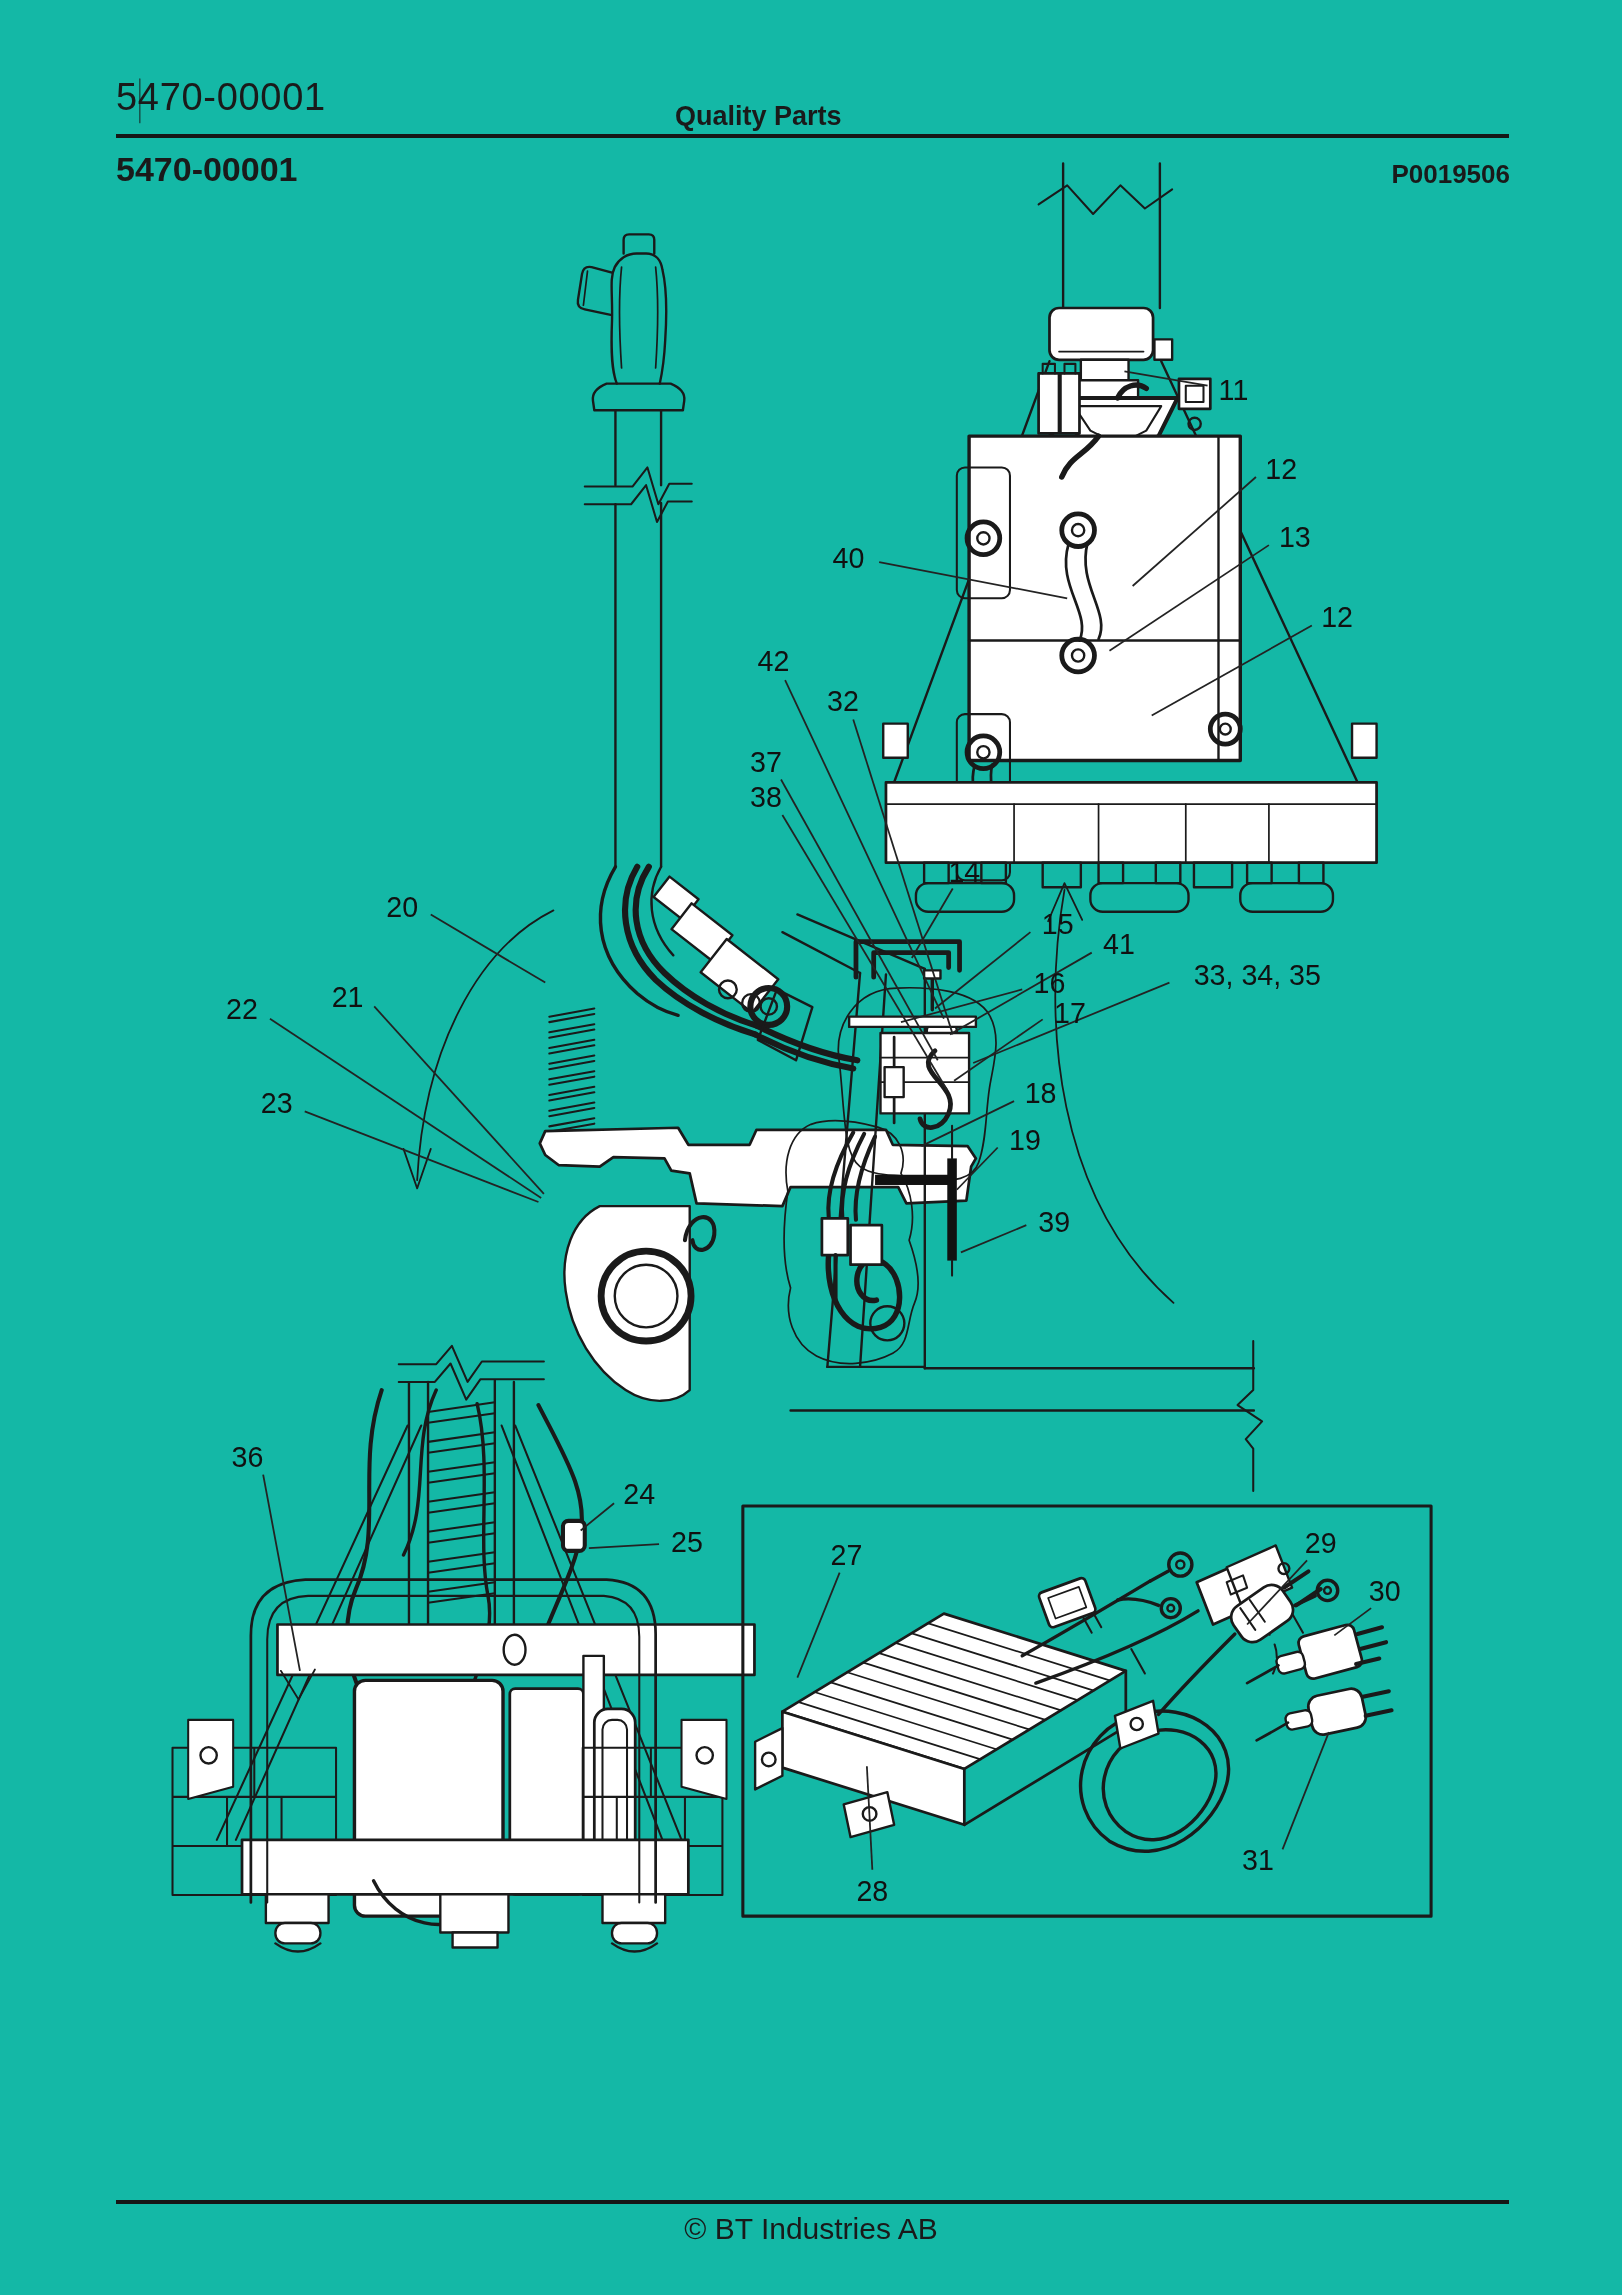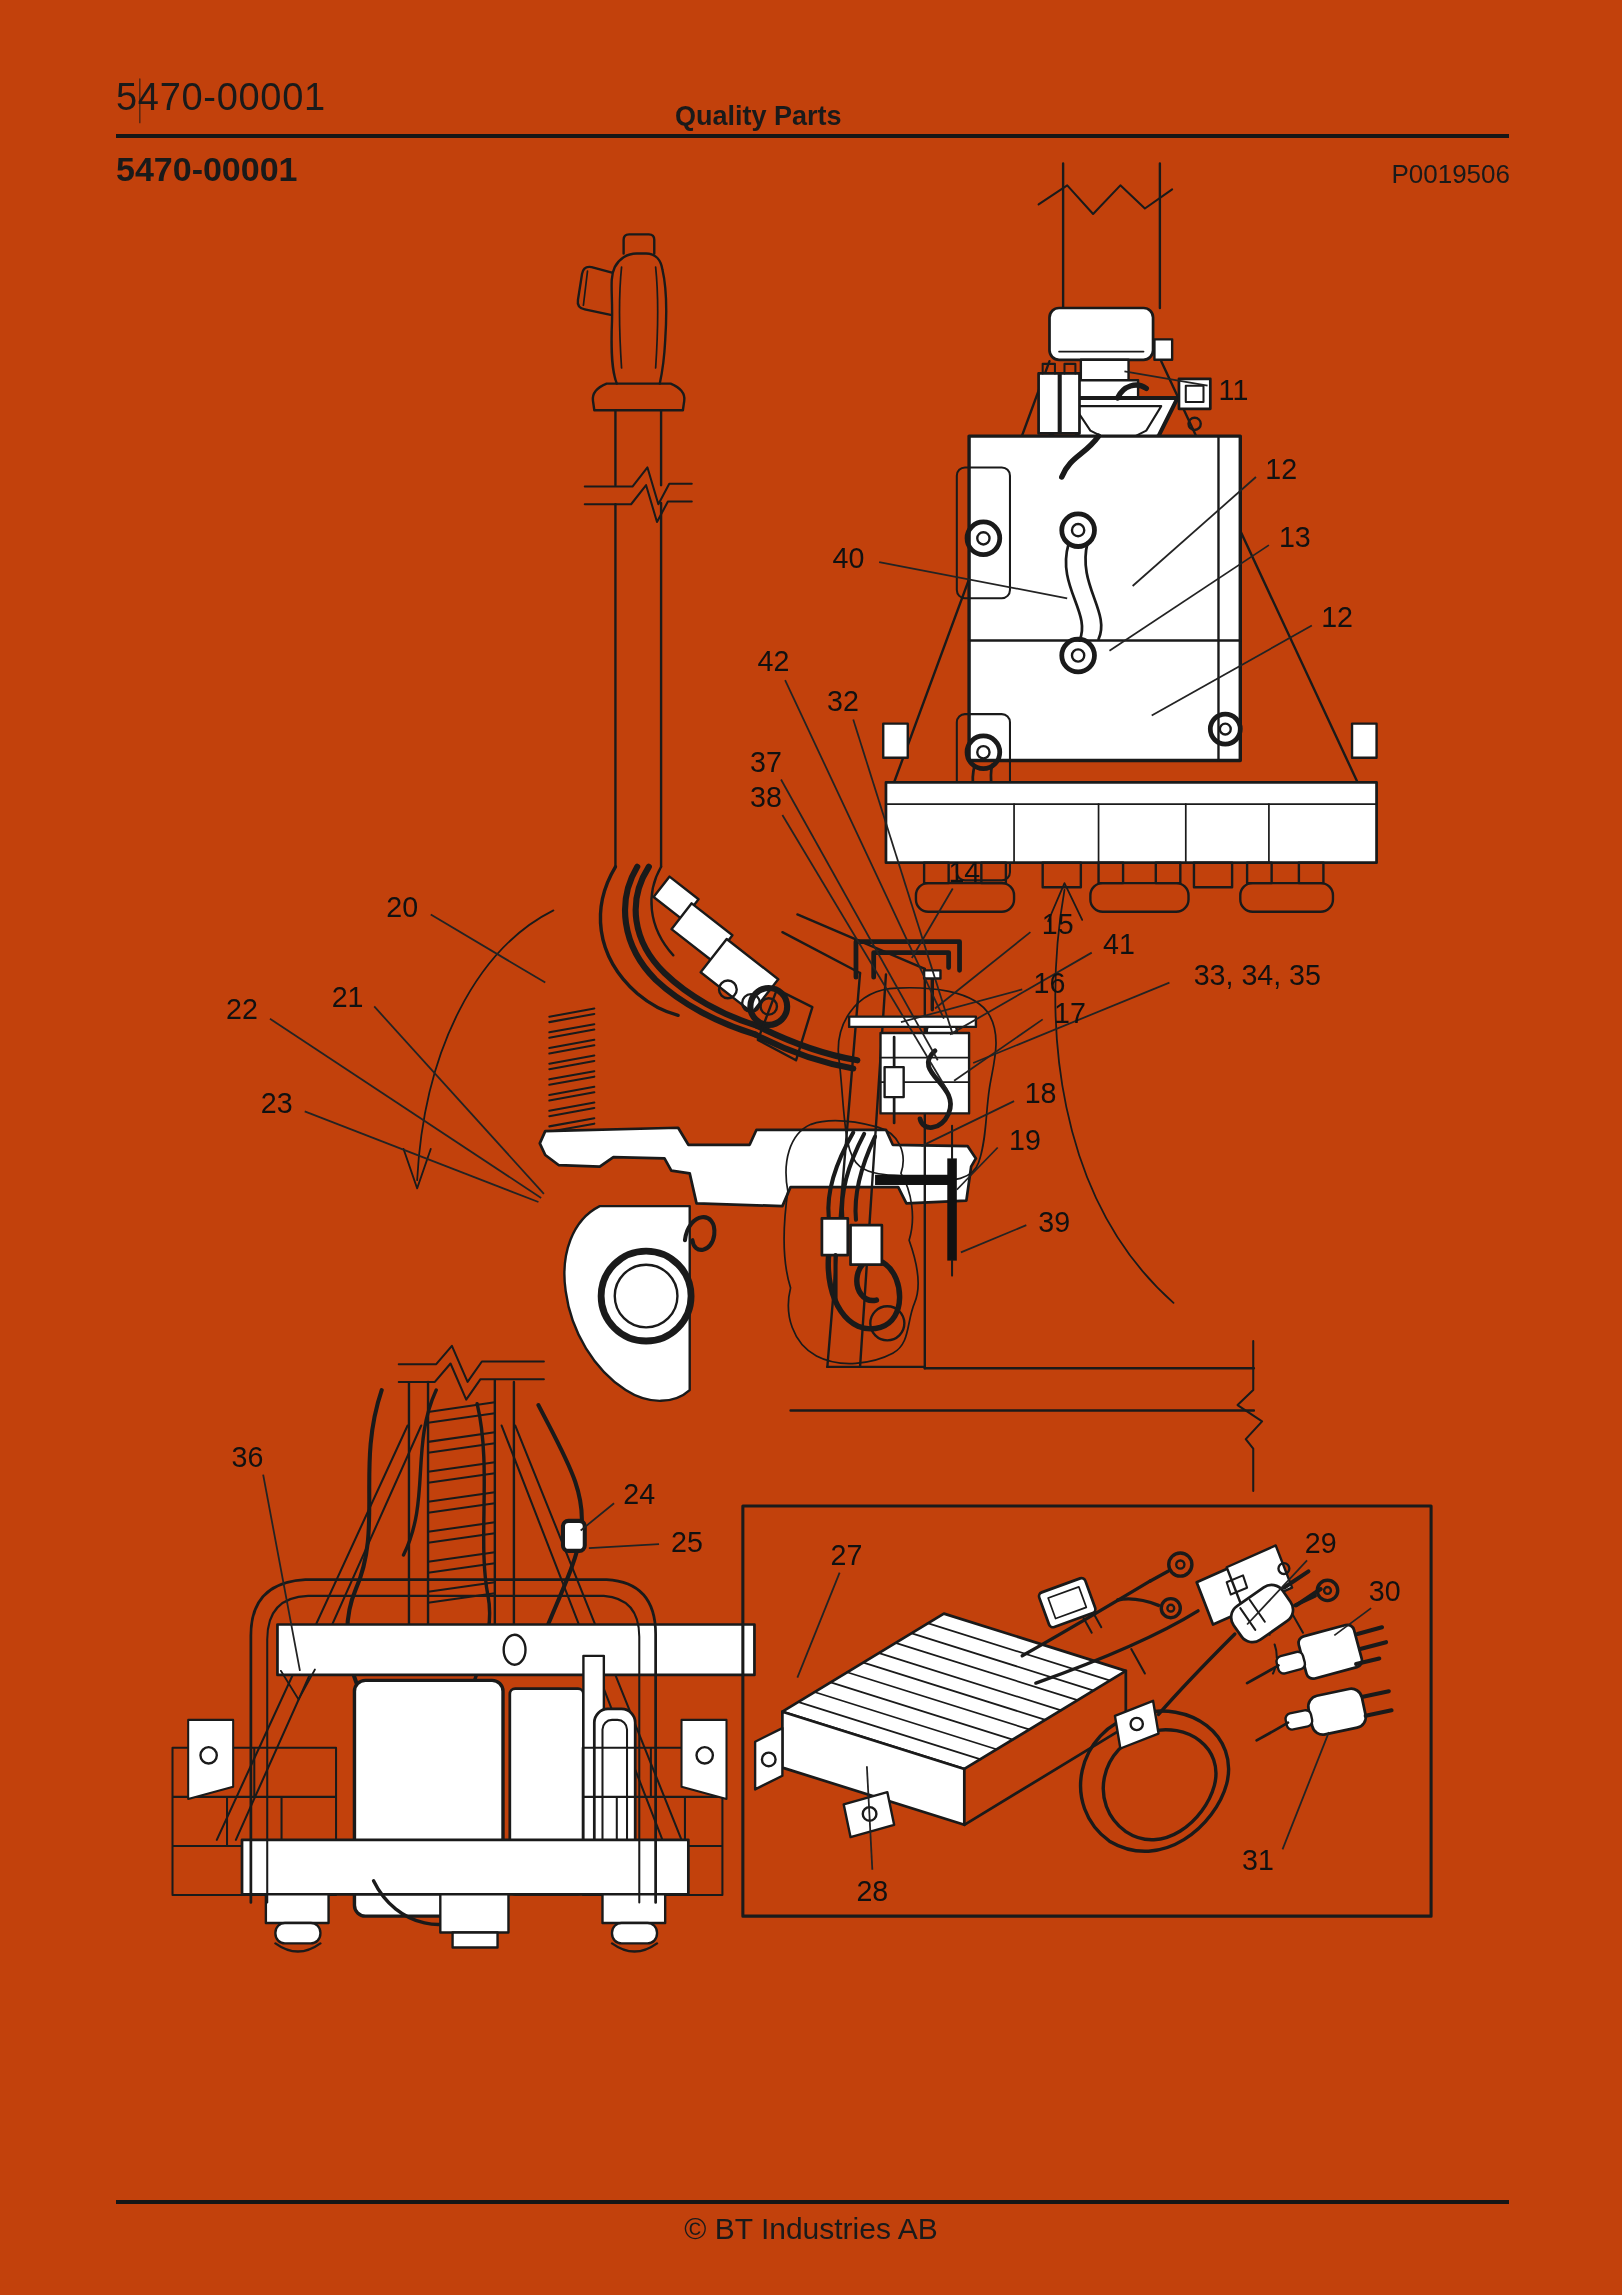--- a/index.html
+++ b/index.html
@@ -1,26 +1,26 @@
 <!DOCTYPE html>
 <html style="font-size:11px"><head>
 <meta charset="utf-8">
 <style>
   html,body{margin:0;padding:0;background:#e8e8e8;}
   .page{
-    position:relative;width:1622px;height:2295px;background:#c2410c;
+    position:relative;width:1622px;height:2295px;background:#14b8a6;
     font-family:"Liberation Sans",sans-serif;color:#1a1a1a;overflow:hidden;
   }
   .hdr-doc{position:absolute;left:116px;top:76px;font-size:38px;font-weight:400;letter-spacing:0.7px;}
   .hdr-center{position:absolute;left:675px;top:101px;width:300px;font-size:27px;font-weight:700;}
   .rule{position:absolute;left:116px;width:1393px;height:4.1px;background:#161616;}
   .rule-top{top:134px;}
   .rule-bottom{top:2200px;}
   .title-doc{position:absolute;left:116px;top:150px;font-size:34px;font-weight:700;}
-  .title-pnum{position:absolute;right:112px;top:159px;font-size:26px;font-weight:400;}
+  .title-pnum{position:absolute;right:112px;top:159px;font-size:26px;font-weight:700;}
   .footer-copy{position:absolute;left:0;top:2212px;width:1622px;text-align:center;font-size:30px;font-weight:400;}
   svg.art{position:absolute;left:0;top:0;width:1622px;height:2295px;}
   svg.art .leader{stroke:#232323;stroke-width:2.6;fill:none;}
   svg.art text.callout{font-family:"Liberation Sans",sans-serif;font-size:42px;font-weight:400;fill:#111;stroke:none;}
 </style>
 </head>
 <body>
 
 <div class="page">
 

